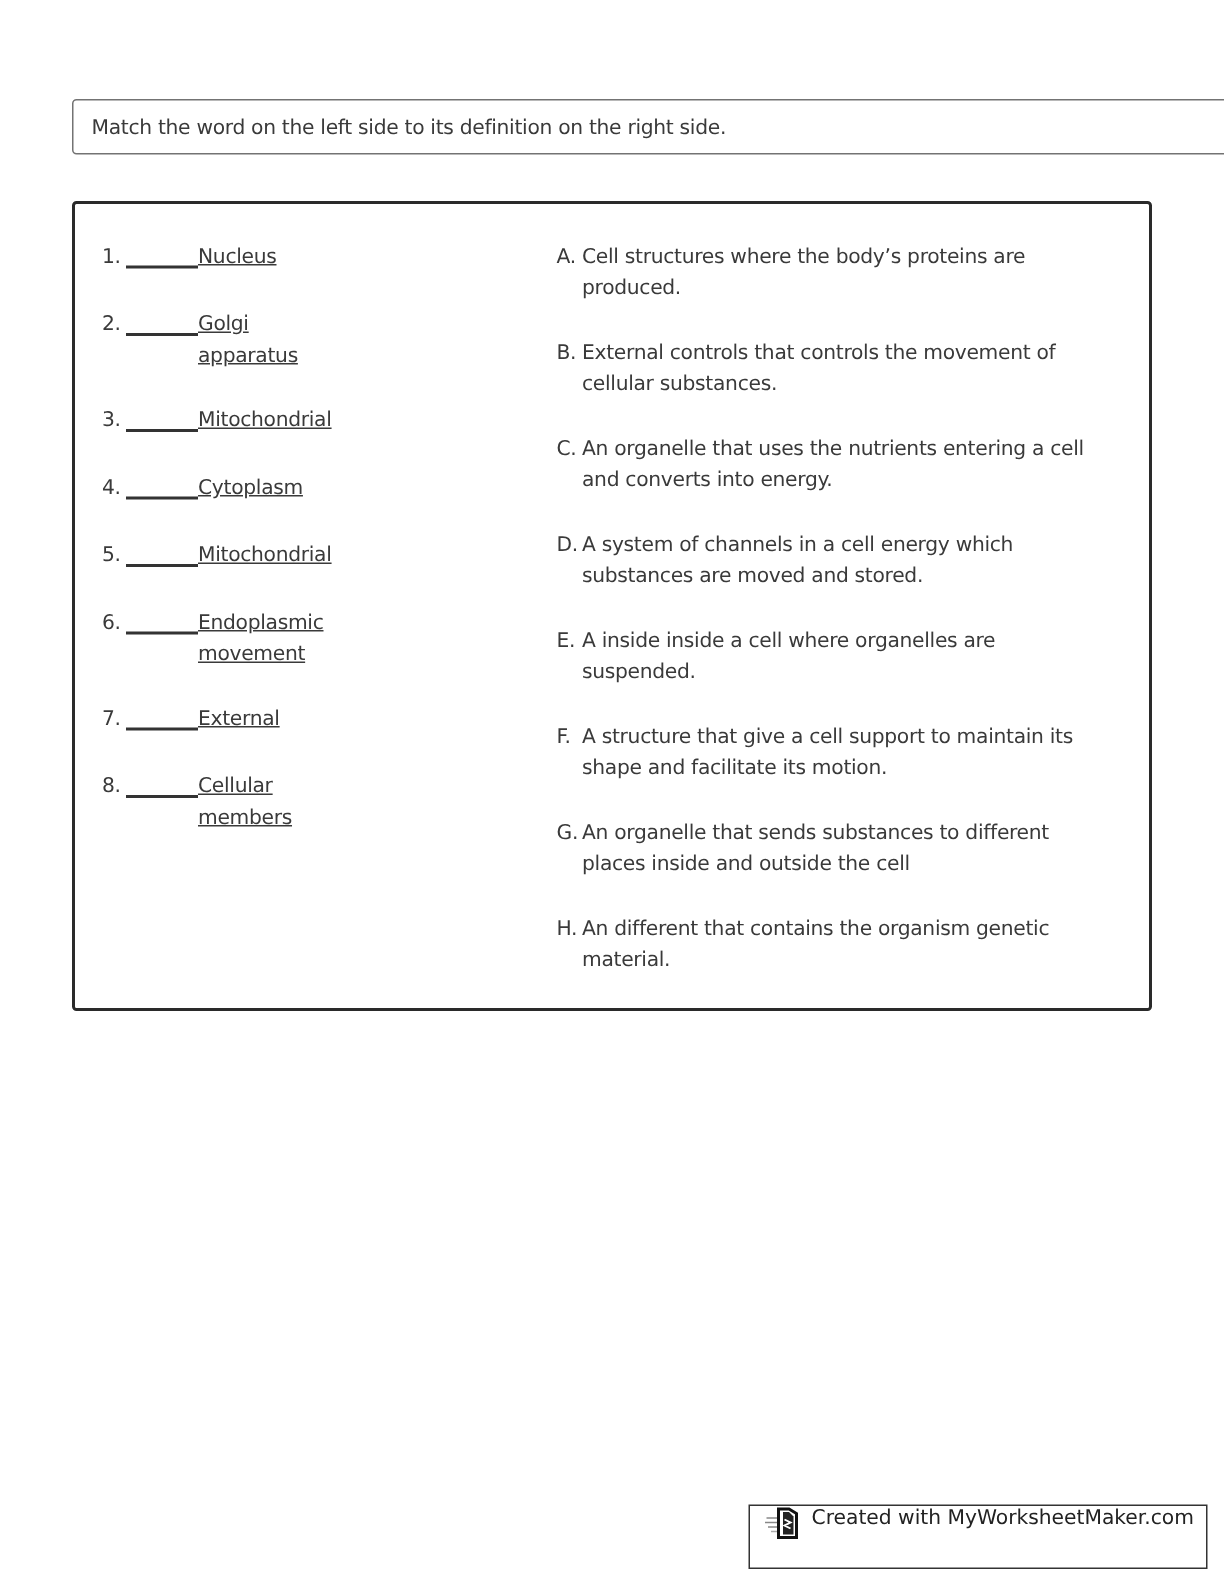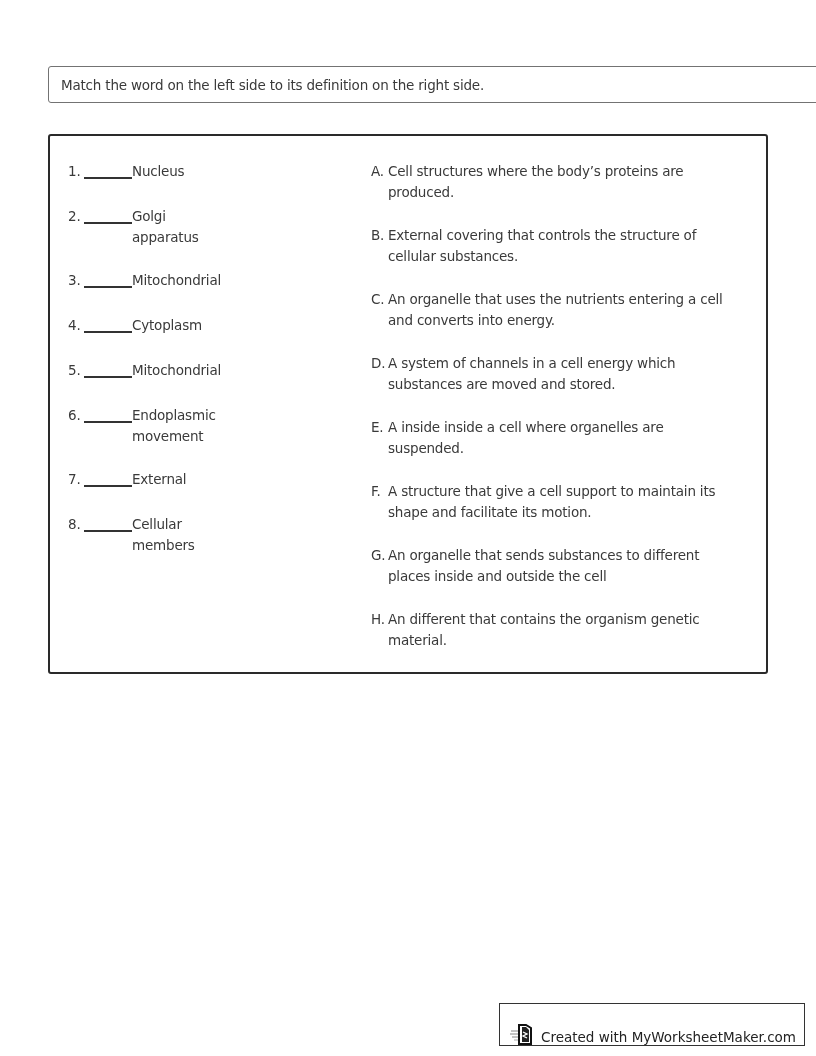--- a/index.html
+++ b/index.html
@@ -19,31 +19,31 @@
     }
     .term {
       position: absolute; left: 18px; font-size: 13.5px; line-height: 21px;
       letter-spacing: -0.2px;
     }
     .term .num { position: absolute; left: 0; top: 0; width: 16px; }
     .term .blank {
       position: absolute; left: 16px; top: 16px; width: 48px; height: 0;
       border-bottom: 2px solid #333;
     }
-    .term .word { position: absolute; left: 64px; top: 0; width: 110px; white-space: normal; }
+    .term .word { position: absolute; left: 64px; top: 0; width: 110px; white-space: normal; text-decoration: underline; }
     .def {
       position: absolute; left: 321px; width: 370px; font-size: 13.5px;
       line-height: 21px; letter-spacing: -0.2px;
     }
     .def .letter { position: absolute; left: 0; top: 0; }
     .def .text { display: block; padding-left: 17px; text-indent: 0; }
     .footer-badge {
       position: absolute; left: 499px; top: 1003px; width: 306px; height: 43px;
       border: 1px solid #333; box-sizing: border-box;
-      display: flex; align-items: flex-end; font-size: 13.5px; color: #222;
+      display: flex; align-items: flex-start; font-size: 13.5px; color: #222;
     }
     .footer-badge .logo { width: 24px; height: 22px; margin-left: 10px; margin-right: 7px; }
   </style>
 </head>
 <body>
 
 <div class="instructions">
   <span>Match the word on the left side to its definition on the right side.</span>
 </div>
 
@@ -89,21 +89,21 @@
     <span class="blank"></span>
     <span class="word" style="width:80px">Cellular members</span>
   </div>
 
   <div class="def" style="top:25px">
     <span class="letter">A.</span>
     <span class="text">Cell structures where the body’s proteins are produced.</span>
   </div>
   <div class="def" style="top:89px">
     <span class="letter">B.</span>
-    <span class="text">External covering that controls the structure of cellular substances.</span>
+    <span class="text">External controls that controls the movement of cellular substances.</span>
   </div>
   <div class="def" style="top:153px">
     <span class="letter">C.</span>
     <span class="text">An organelle that uses the nutrients entering a cell and converts into energy.</span>
   </div>
   <div class="def" style="top:217px">
     <span class="letter">D.</span>
     <span class="text">A system of channels in a cell energy which substances are moved and stored.</span>
   </div>
   <div class="def" style="top:281px">

